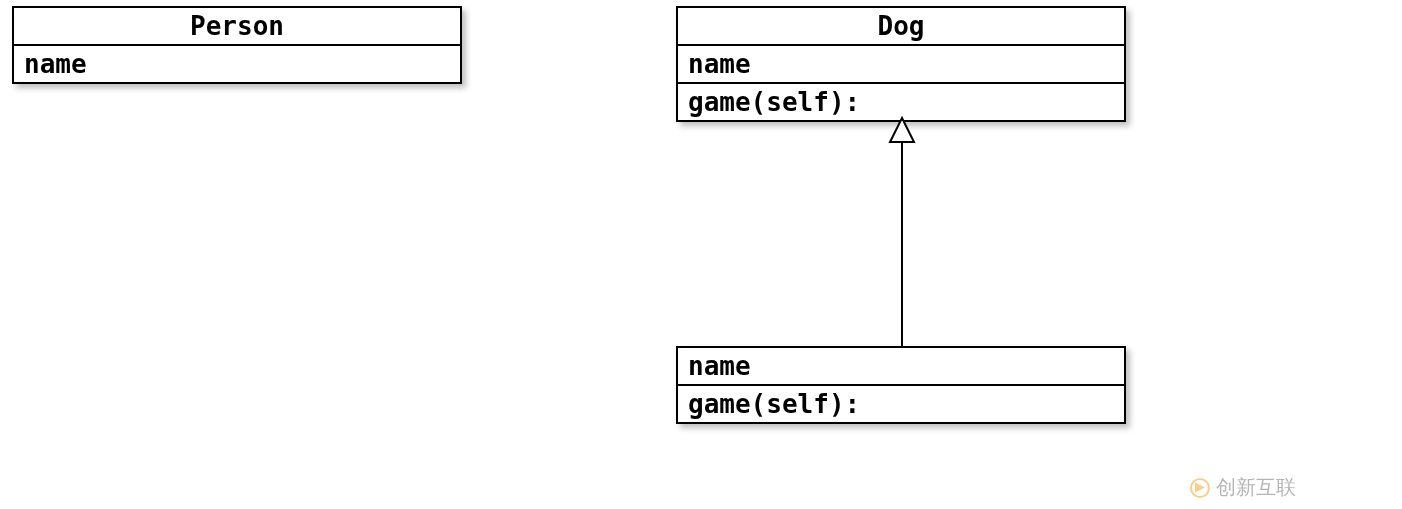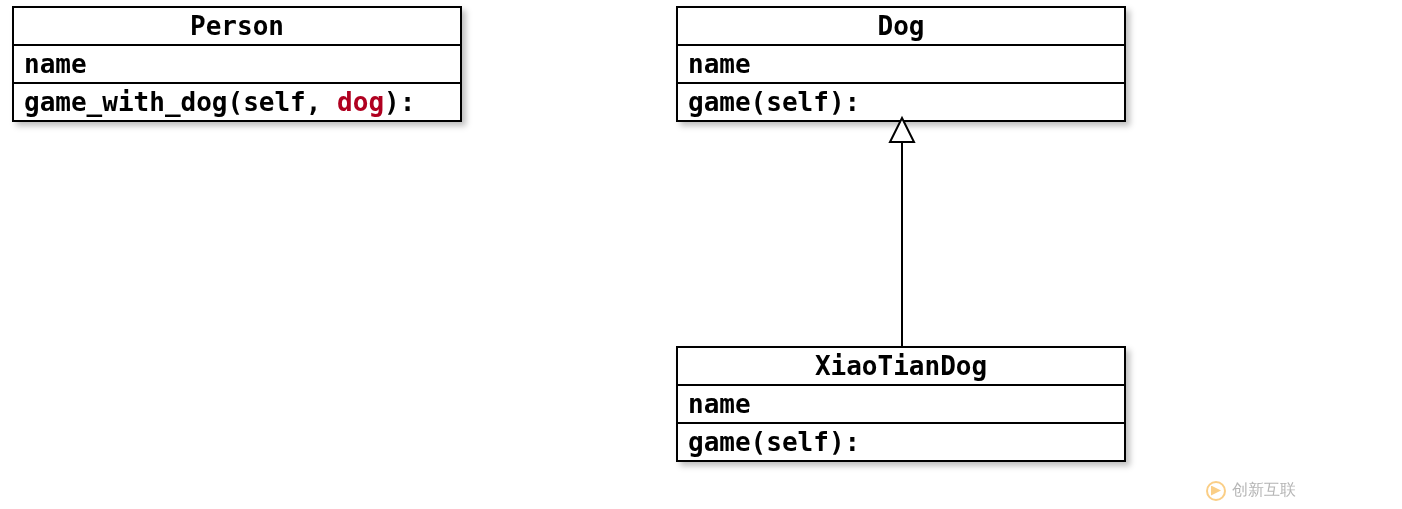--- a/index.html
+++ b/index.html
@@ -44,21 +44,21 @@
   }
   .arrow-svg {
     position: absolute;
     overflow: visible;
   }
   .watermark {
     position: absolute;
     right: 12px;
     bottom: 8px;
     font-family: "Arial", sans-serif;
-    font-size: 16px;
+    font-size: 20px;
     color: rgba(120,120,120,0.55);
     display: flex;
     align-items: center;
     gap: 6px;
     pointer-events: none;
   }
   .watermark .wm-icon {
     width: 20px;
     height: 20px;
     border-radius: 50%;
@@ -76,31 +76,29 @@
   }
 </style>
 </head>
 <body>
 
 <div class="canvas">
 
   <div class="uml-box" style="left:12px; top:6px; width:450px;">
     <div class="uml-row uml-title">Person</div>
     <div class="uml-row">name</div>
-    <div class="uml-row"><span>game_with_dog(self, </span><span class="param-highlight">dog</span><span>):</span></div>
   </div>
 
   <div class="uml-box" style="left:676px; top:6px; width:450px;">
     <div class="uml-row uml-title">Dog</div>
     <div class="uml-row">name</div>
     <div class="uml-row">game(self):</div>
   </div>
 
   <div class="uml-box" style="left:676px; top:346px; width:450px;">
-    <div class="uml-row uml-title">XiaoTianDog</div>
     <div class="uml-row">name</div>
     <div class="uml-row">game(self):</div>
   </div>
 
   <svg class="arrow-svg" style="left:890px; top:118px; width:24px; height:228px;">
 
     <polygon points="12,0 24,24 0,24" fill="#ffffff" stroke="#000" stroke-width="2"></polygon>
 
     <line x1="12" y1="24" x2="12" y2="228" stroke="#000" stroke-width="2"></line>
   </svg>

